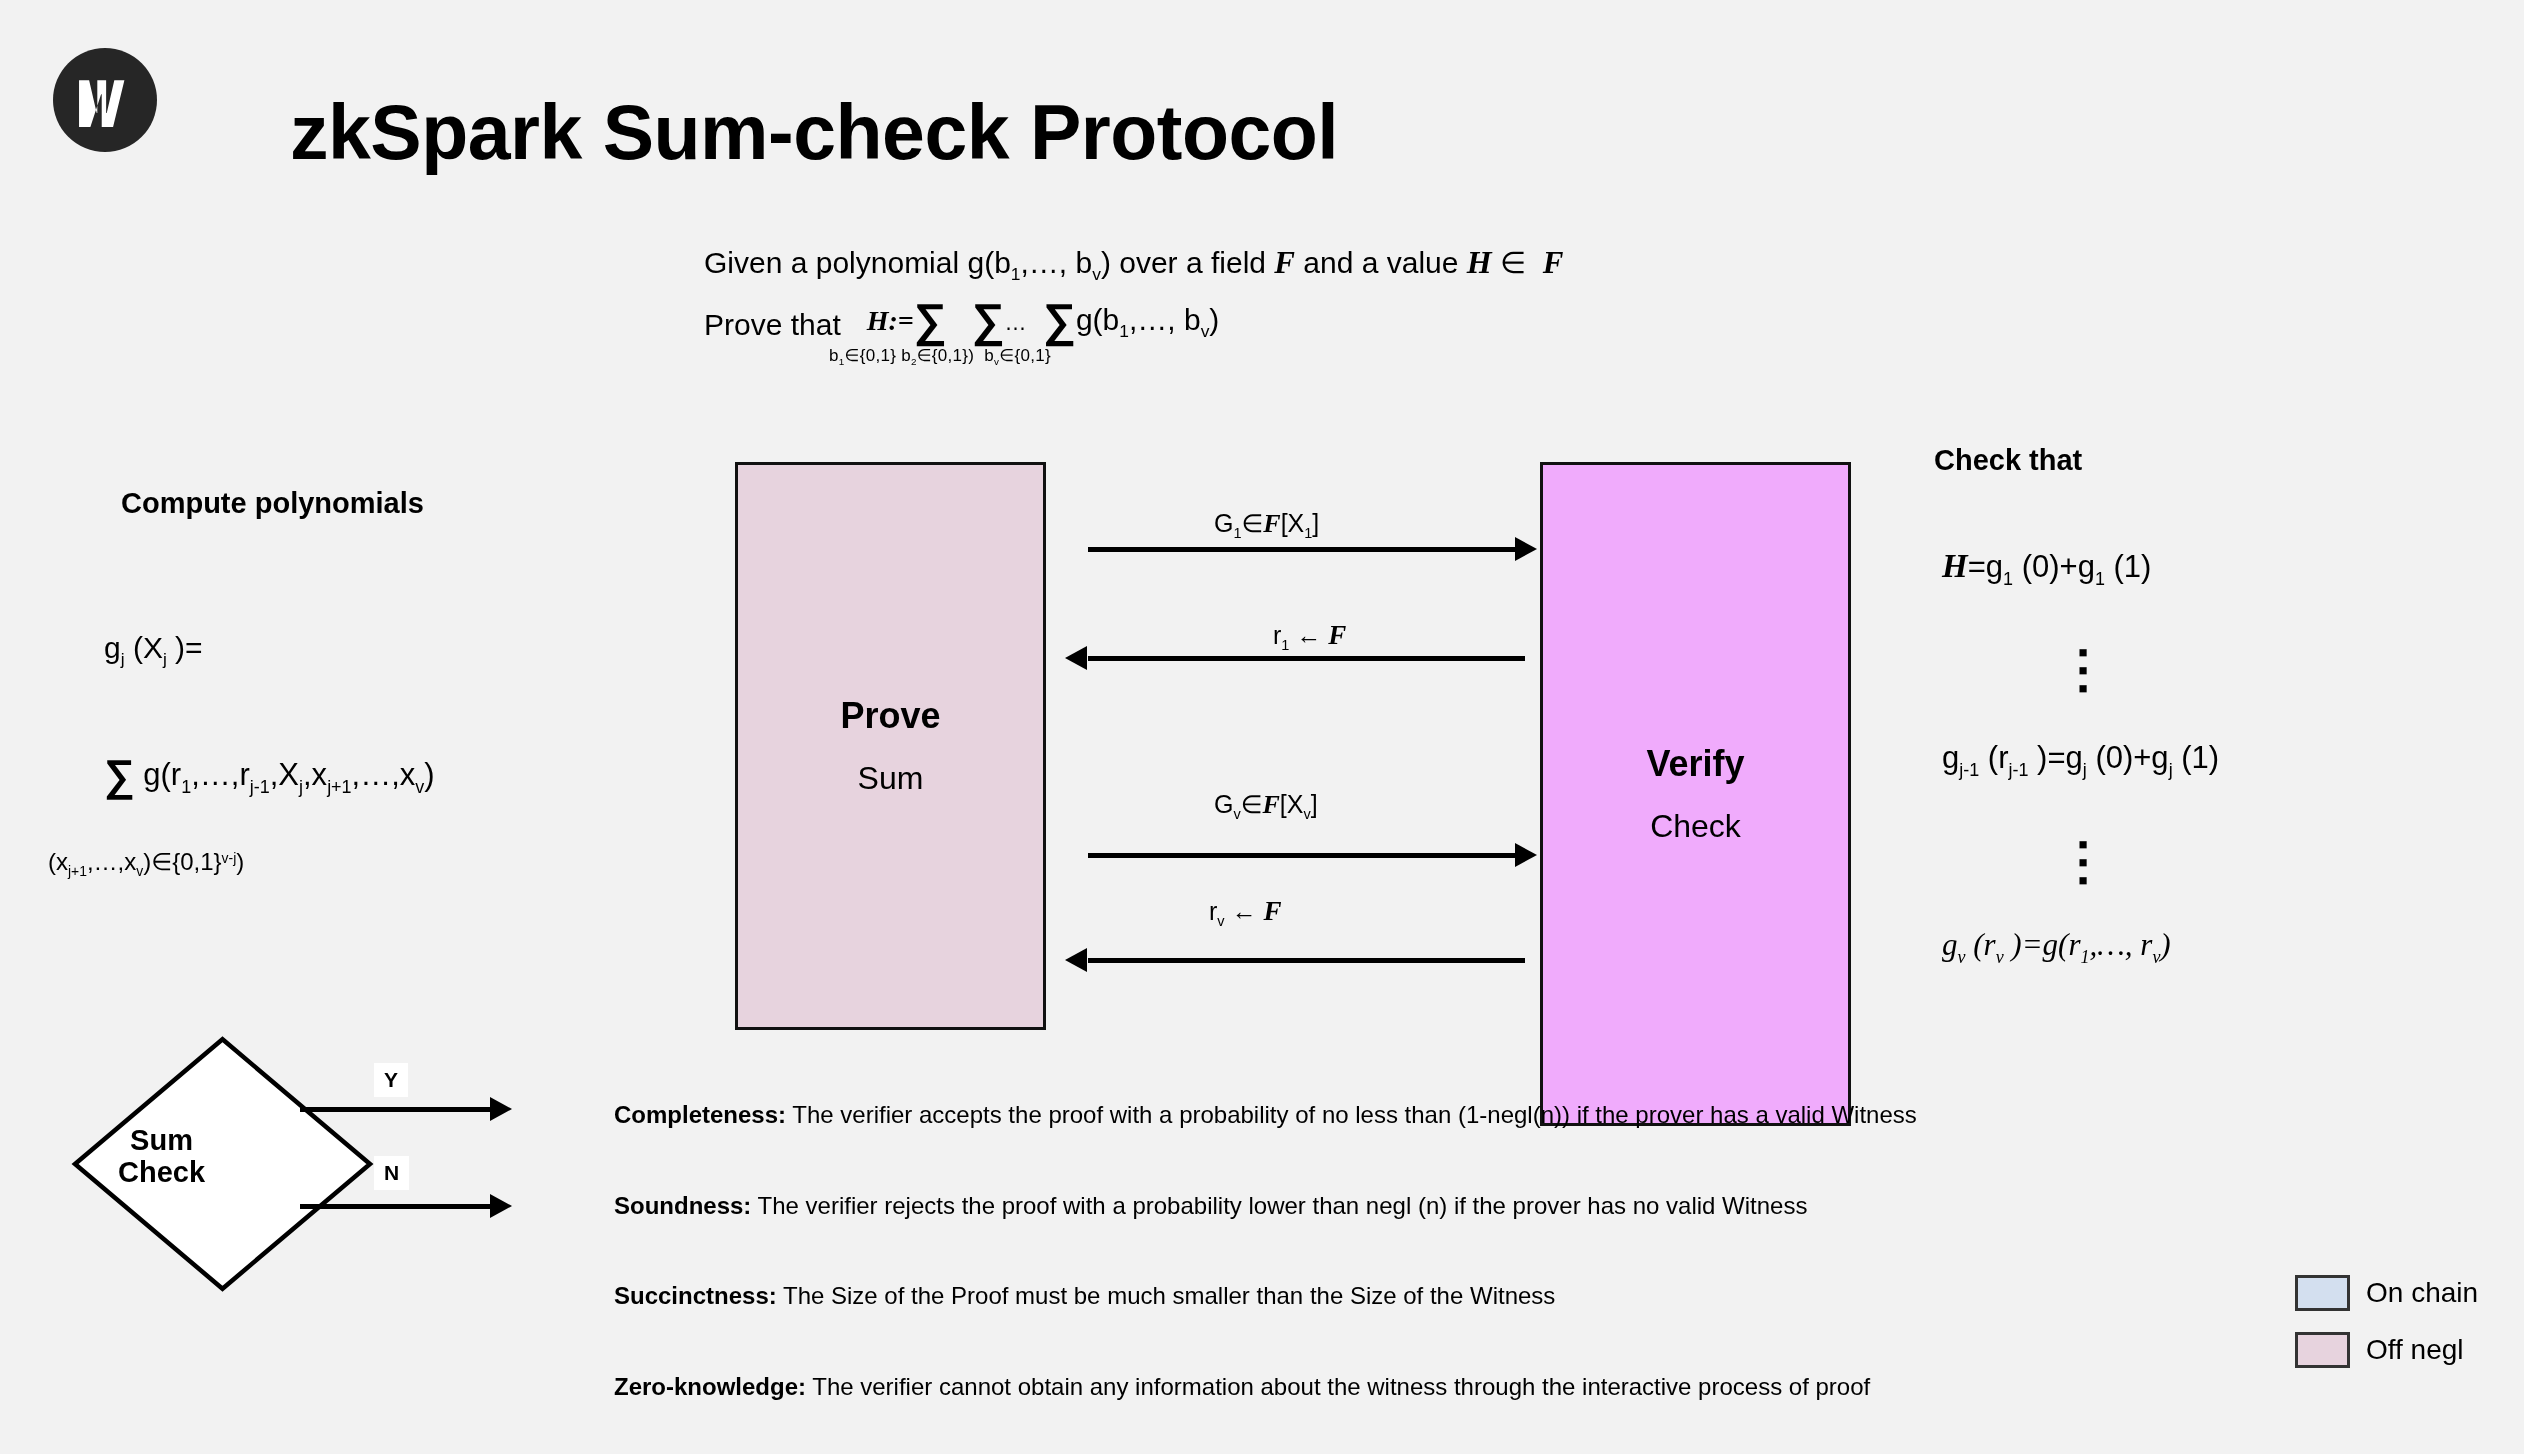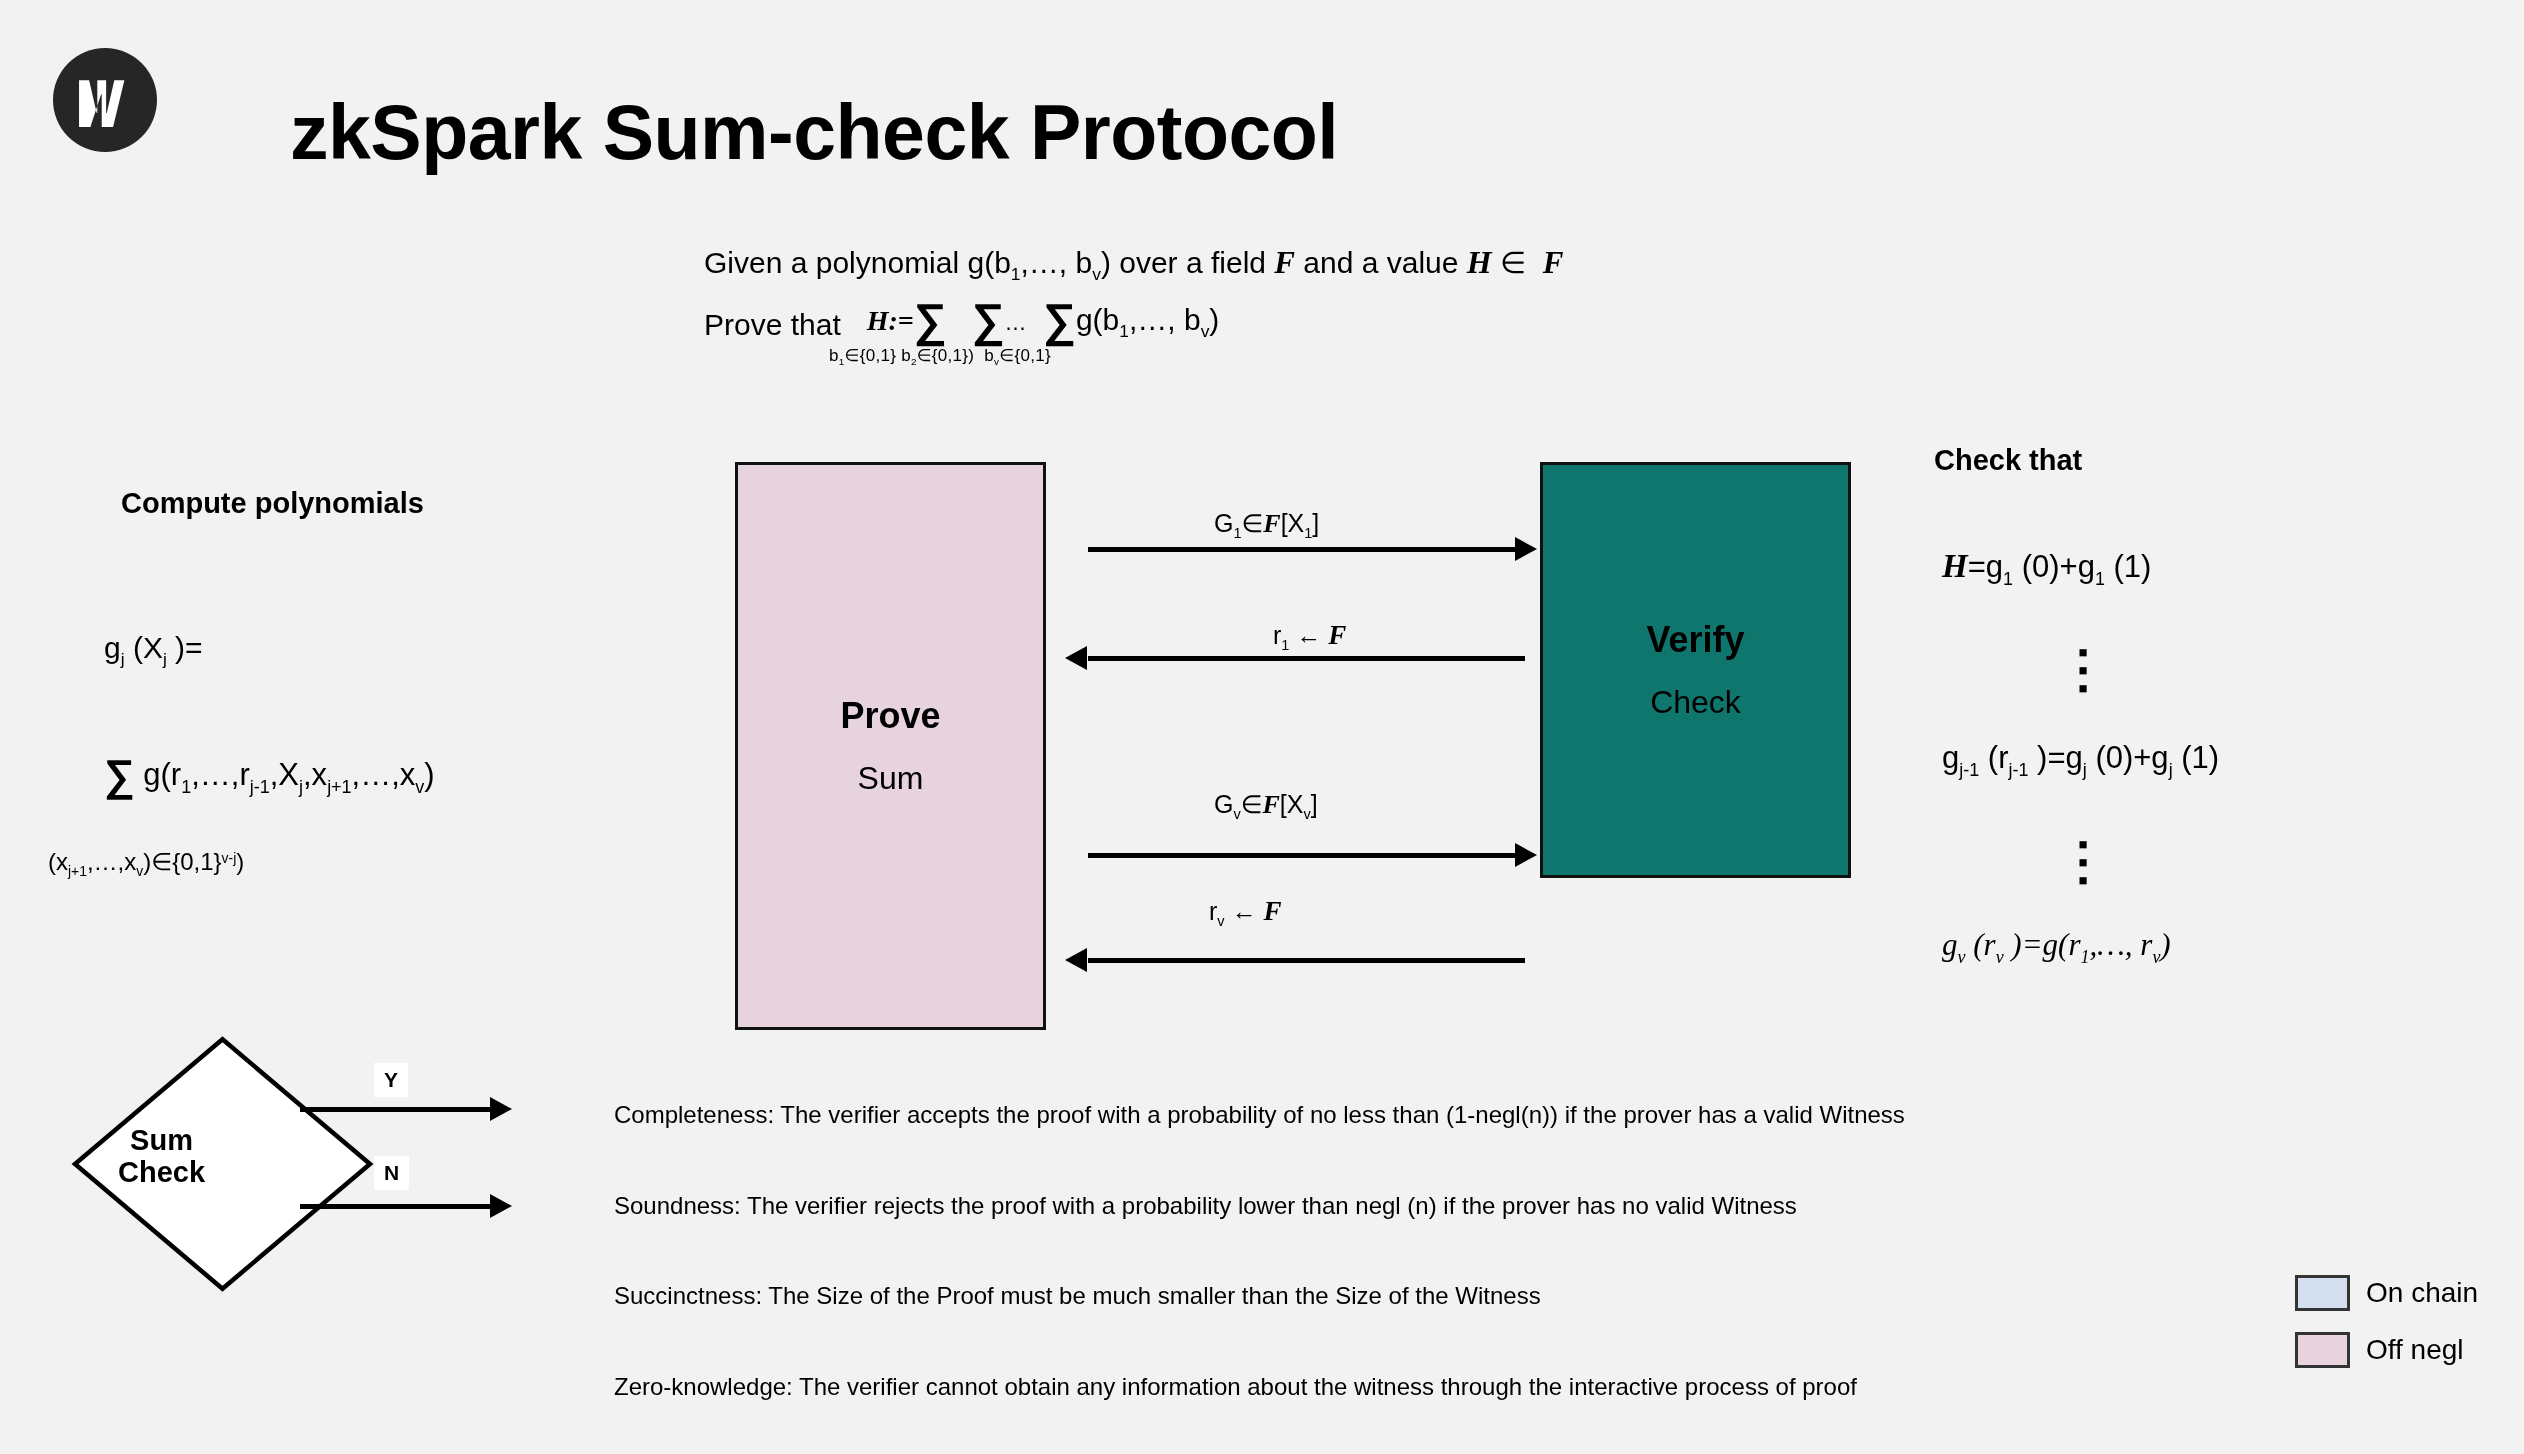--- a/index.html
+++ b/index.html
@@ -50,22 +50,22 @@
   #gj-line { left:104px; top:631px; font-size:30px; white-space:nowrap; }
   #sum-g-line { left:104px; top:757px; font-size:31px; white-space:nowrap; }
   #sum-cond-line { left:48px; top:848px; font-size:24px; white-space:nowrap; }
 
   
   #prove-box {
     left:735px; top:462px; width:311px; height:568px;
     background:#E7D3DE; border:3.5px solid #111;
   }
   #verify-box {
-    left:1540px; top:462px; width:311px; height:416px;
-    background:#0f766e; border:3.5px solid #111;
+    left:1540px; top:462px; width:311px; height:664px;
+    background:#f0abfc; border:3.5px solid #111;
   }
   .box-inner { width:100%; height:100%; display:flex; flex-direction:column;
                align-items:center; justify-content:center; gap:23px; }
   .box-title { font-size:36px; font-weight:bold; }
   .box-sub { font-size:32px; font-weight:normal; }
 
   
   .arrow-label { font-size:25px; white-space:nowrap; position:absolute; }
   .arrow-line { position:absolute; height:4.5px; background:#000; }
   .arrow-head { position:absolute; width:0; height:0;
@@ -86,21 +86,21 @@
   }
   .branch-label {
     position:absolute; font-size:21px; font-weight:bold; background:#FFF;
     padding:5px 10px; text-align:center;
   }
 
   
   #properties { left:614px; top:1101px; width:1666px; }
   .prop { font-size:24px; line-height:1.15; margin-bottom:63px; white-space:nowrap; }
   .prop:last-child { margin-bottom:0; }
-  .prop b { font-weight:normal; }
+  .prop b { font-weight:bold; }
 
   
   #legend { left:2295px; top:1275px; }
   .legend-row { display:flex; align-items:center; margin-bottom:21px; }
   .legend-row:last-child { margin-bottom:0; }
   .swatch { width:55px; height:36px; border:3px solid #333; margin-right:16px; }
   .legend-text { font-size:28px; white-space:nowrap; }
 </style>
 </head>
 <body>

